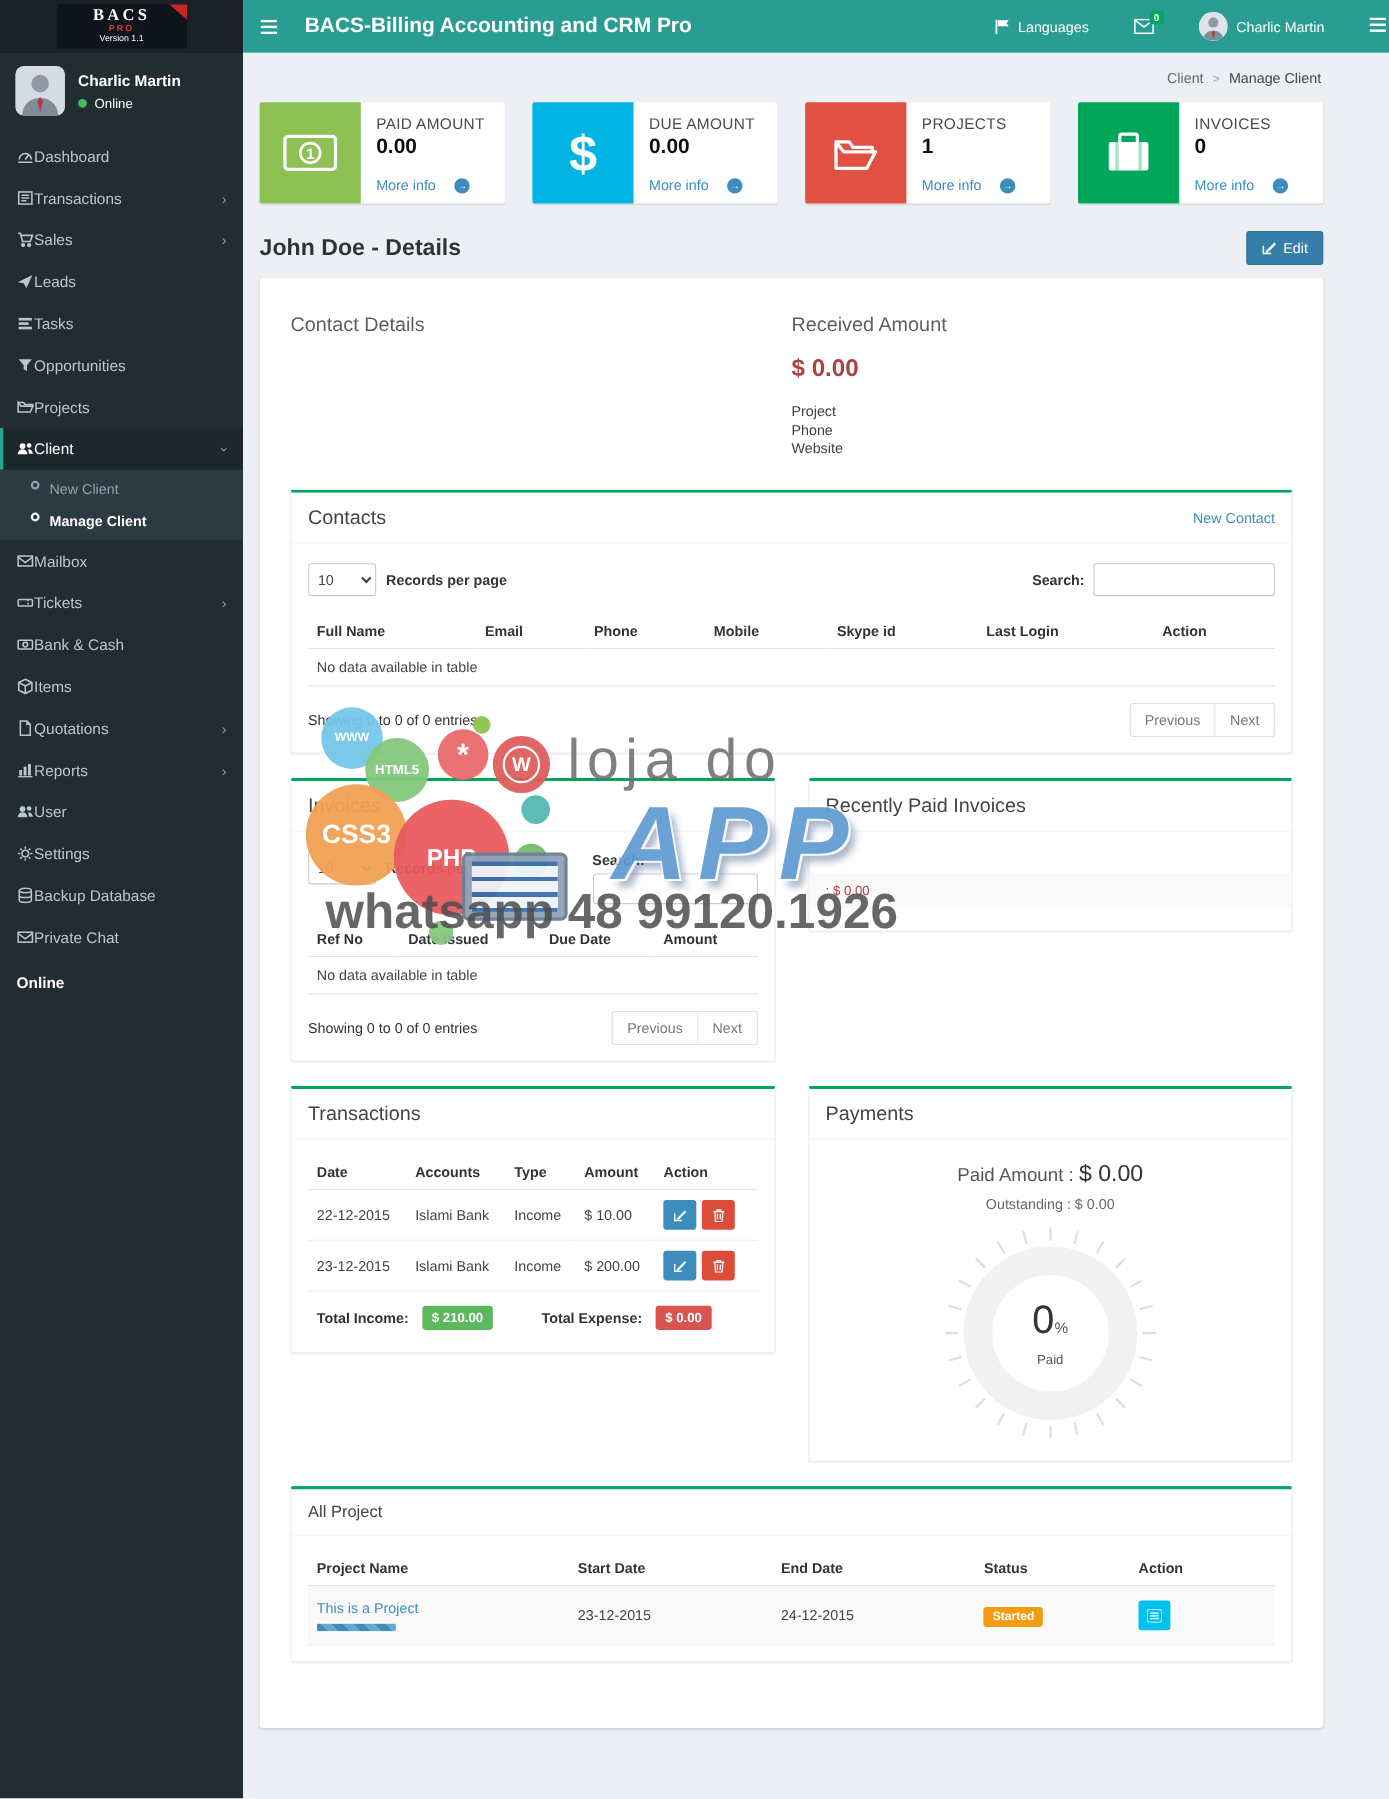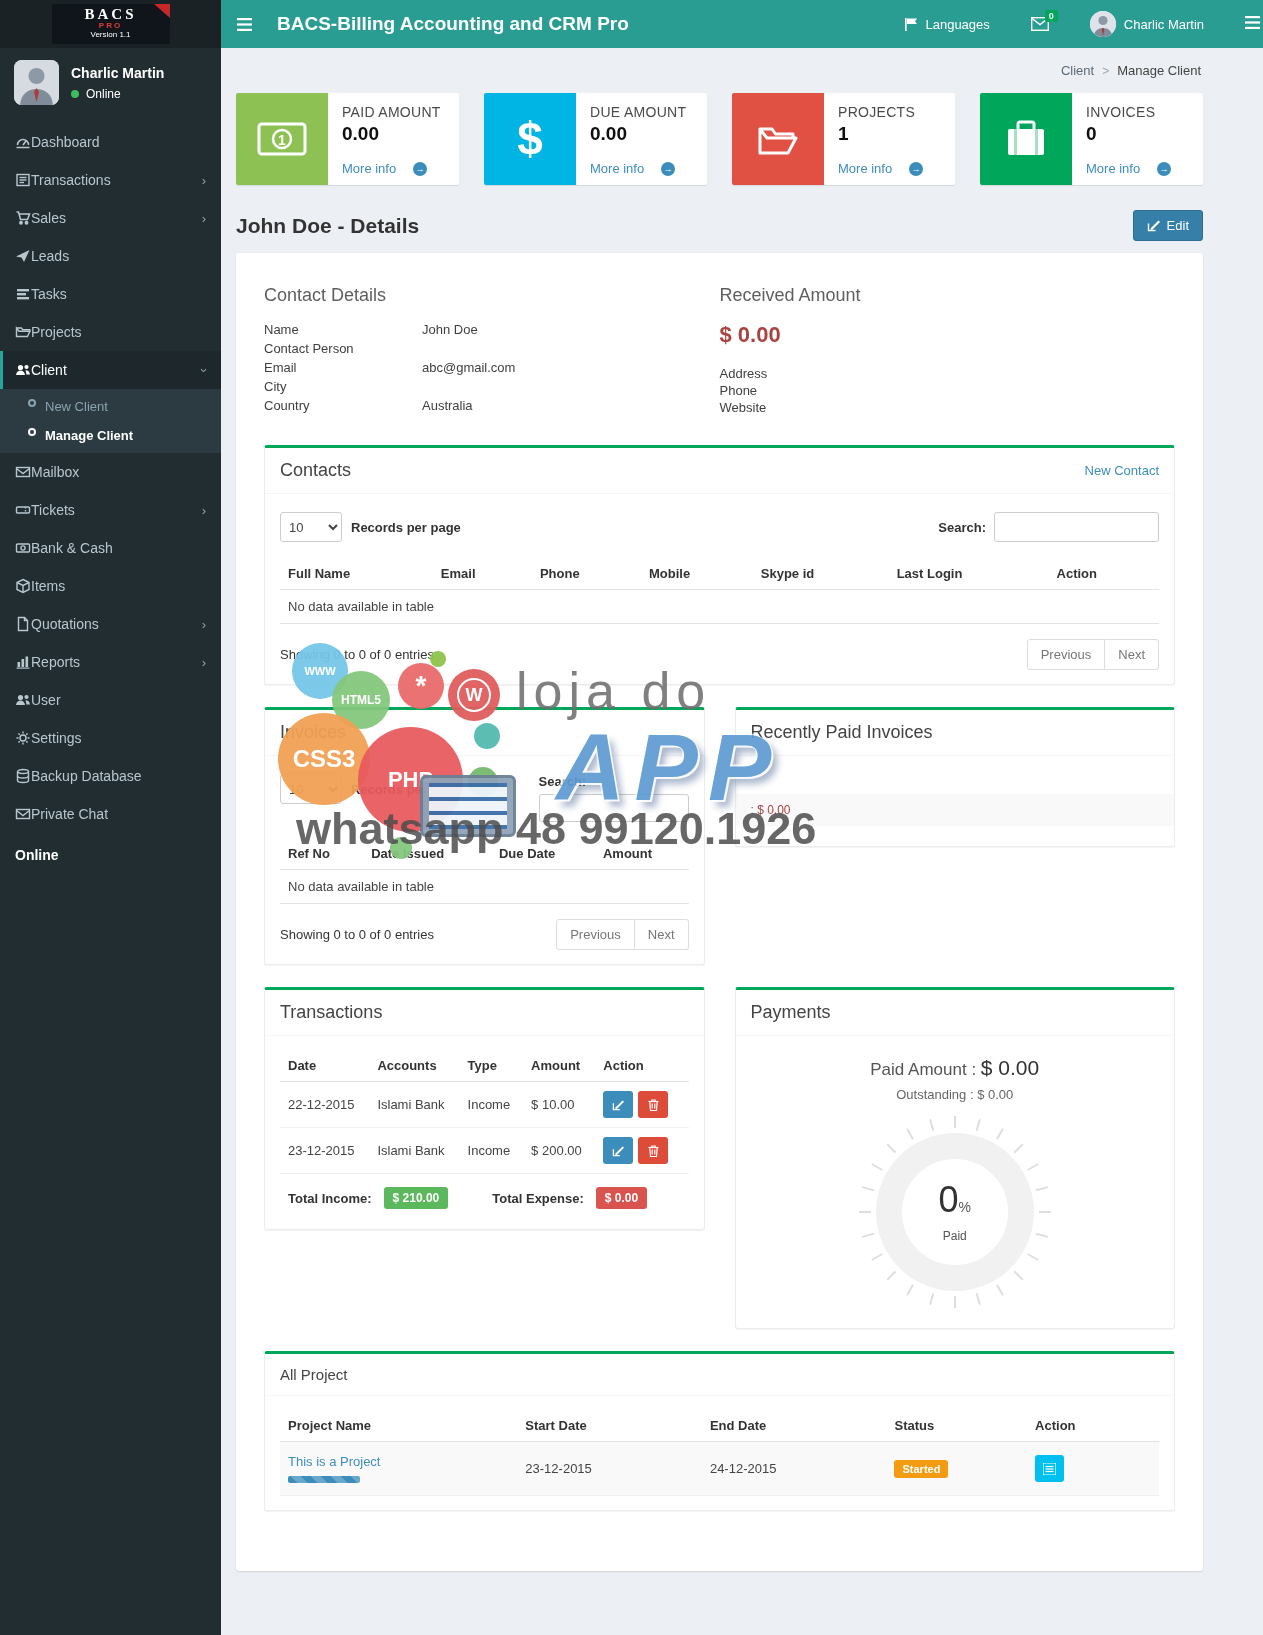--- a/index.html
+++ b/index.html
@@ -219,20 +219,26 @@
       </li>
       <li class="menu-item">
         <svg class="mi" viewBox="0 0 16 16" fill="currentColor">
             <rect x="2" y="3" width="12" height="2.4"></rect>
             <rect x="2" y="7" width="9" height="2.4"></rect>
             <rect x="2" y="11" width="12" height="2.4"></rect>
           </svg>
         <span>Tasks</span>
       </li>
       <li class="menu-item">
+        <svg class="mi" viewBox="0 0 16 16" fill="currentColor">
+            <polygon points="2,2.5 14,2.5 9.5,8 9.5,13.5 6.5,11.5 6.5,8"></polygon>
+          </svg>
+        <span>Opportunities</span>
+      </li>
+      <li class="menu-item">
         <svg class="mi" viewBox="0 0 16 16" fill="none" stroke="currentColor" stroke-width="1.4">
             <path d="M1.5 4h5l1.2 1.8h7v1.7"></path>
             <path d="M1.5 4v8.5h11l2.4-5.3H4z"></path>
           </svg>
         <span>Projects</span>
       </li>
       <li class="menu-item active">
         <svg class="mi" viewBox="0 0 16 16" fill="currentColor">
             <circle cx="5.5" cy="5.5" r="2.6"></circle>
             <path d="M1 13c.4-3 2.2-4.5 4.5-4.5S9.6 10 10 13z"></path>
@@ -468,38 +474,26 @@
             </svg>
           <span>Edit</span>
         </button>
       </div>
 
       <div class="wrapper-card">
 
         <div class="contact-section">
           <div>
             <h3 class="cd-heading">Contact Details</h3>
-            <div class="kv">
-              <span>Name</span>
-                <span>John Doe</span>
-              <span>Contact Person</span>
-                <span></span>
-              <span>Email</span>
-                <span>abc@gmail.com</span>
-              <span>City</span>
-                <span></span>
-              <span>Country</span>
-                <span>Australia</span>
-            </div>
           </div>
           <div>
             <h3 class="cd-heading">Received Amount</h3>
             <div class="ra-amount">$ 0.00</div>
             <div class="ra-labels">
-              <div>Address</div>
+              <div>Project</div>
               <div>Phone</div>
               <div>Website</div>
             </div>
           </div>
         </div>
 
         <div class="panel" style="margin-bottom:22px;">
           <div class="panel-head">
             <span class="panel-title">Contacts</span>
             <a class="panel-link">New Contact</a>

